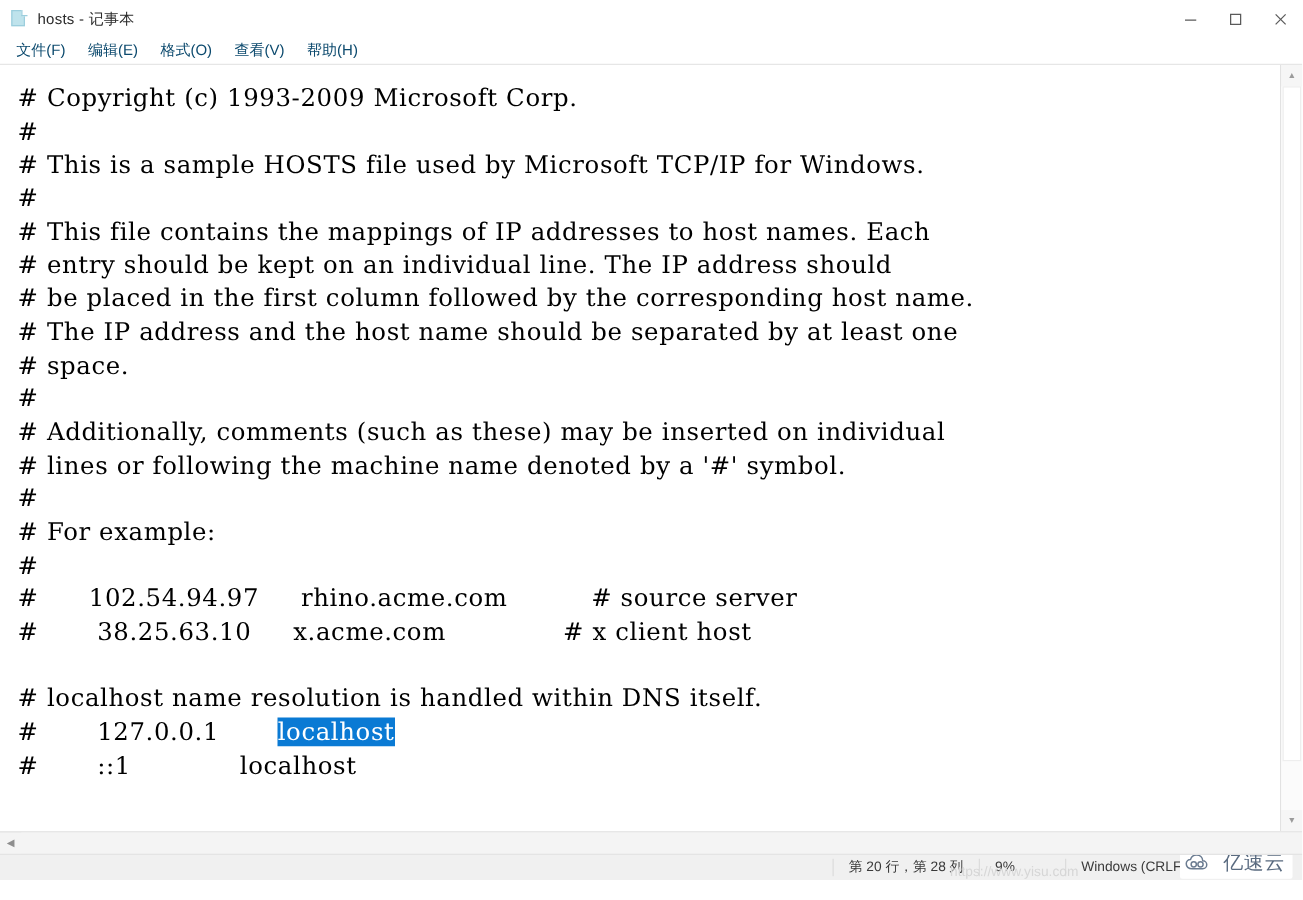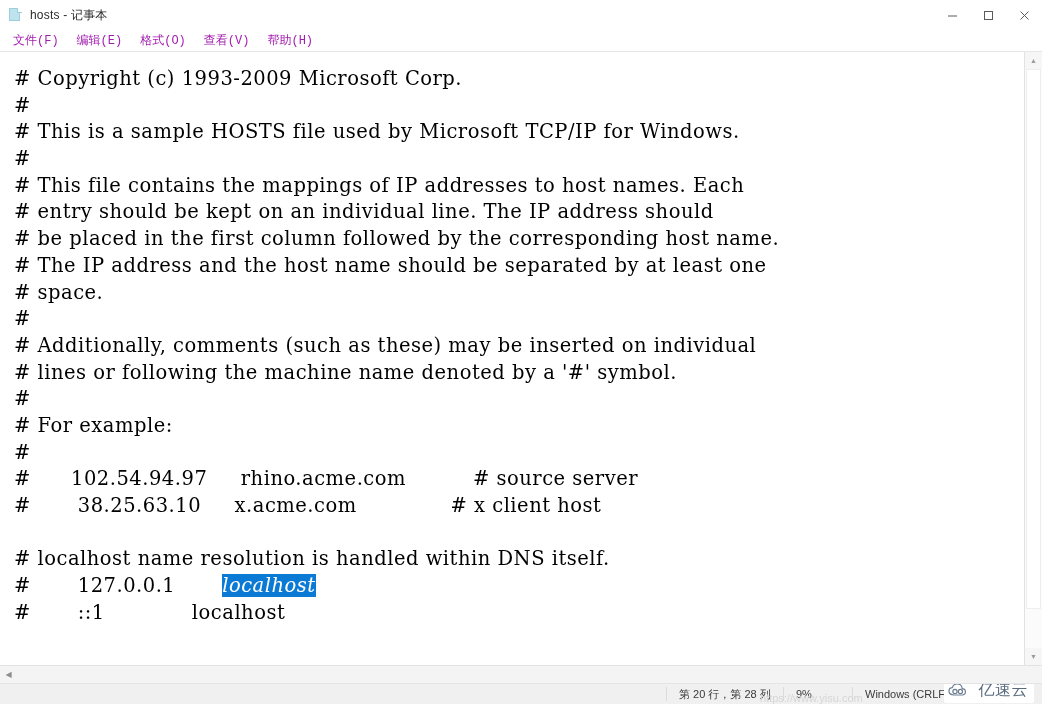--- a/index.html
+++ b/index.html
@@ -87,24 +87,24 @@
     height: 21px;
     min-height: 21px;
     background: #ffffff;
     display: flex;
     align-items: center;
     padding-left: 4px;
     border-bottom: 1px solid #e6e6e6;
   }
   .menu-item {
     font-size: 12px;
-    color: #a21caf;
+    color: #0c4a6e;
     padding: 2px 9px 3px 9px;
     white-space: nowrap;
-    font-family: Liberation Mono, monospace;
+    font-family: Liberation Sans, sans-serif;
   }
 
   
   .editor-wrap {
     flex: 1 1 auto;
     position: relative;
     display: flex;
     min-height: 0;
     background: #ffffff;
   }
@@ -123,21 +123,20 @@
     line-height: 26.7px;
     color: #000000;
     white-space: pre;
     letter-spacing: 0.5px;
     -webkit-font-smoothing: none;
   }
   .code .line { display: block; height: 26.7px; }
   .sel {
     background: #0a7ad4;
     color: #ffffff;
-    font-style: italic;
   }
 
   
   .vscroll {
     width: 17px;
     min-width: 17px;
     background: #f6f6f6;
     border-left: 1px solid #e2e2e2;
     display: flex;
     flex-direction: column;

